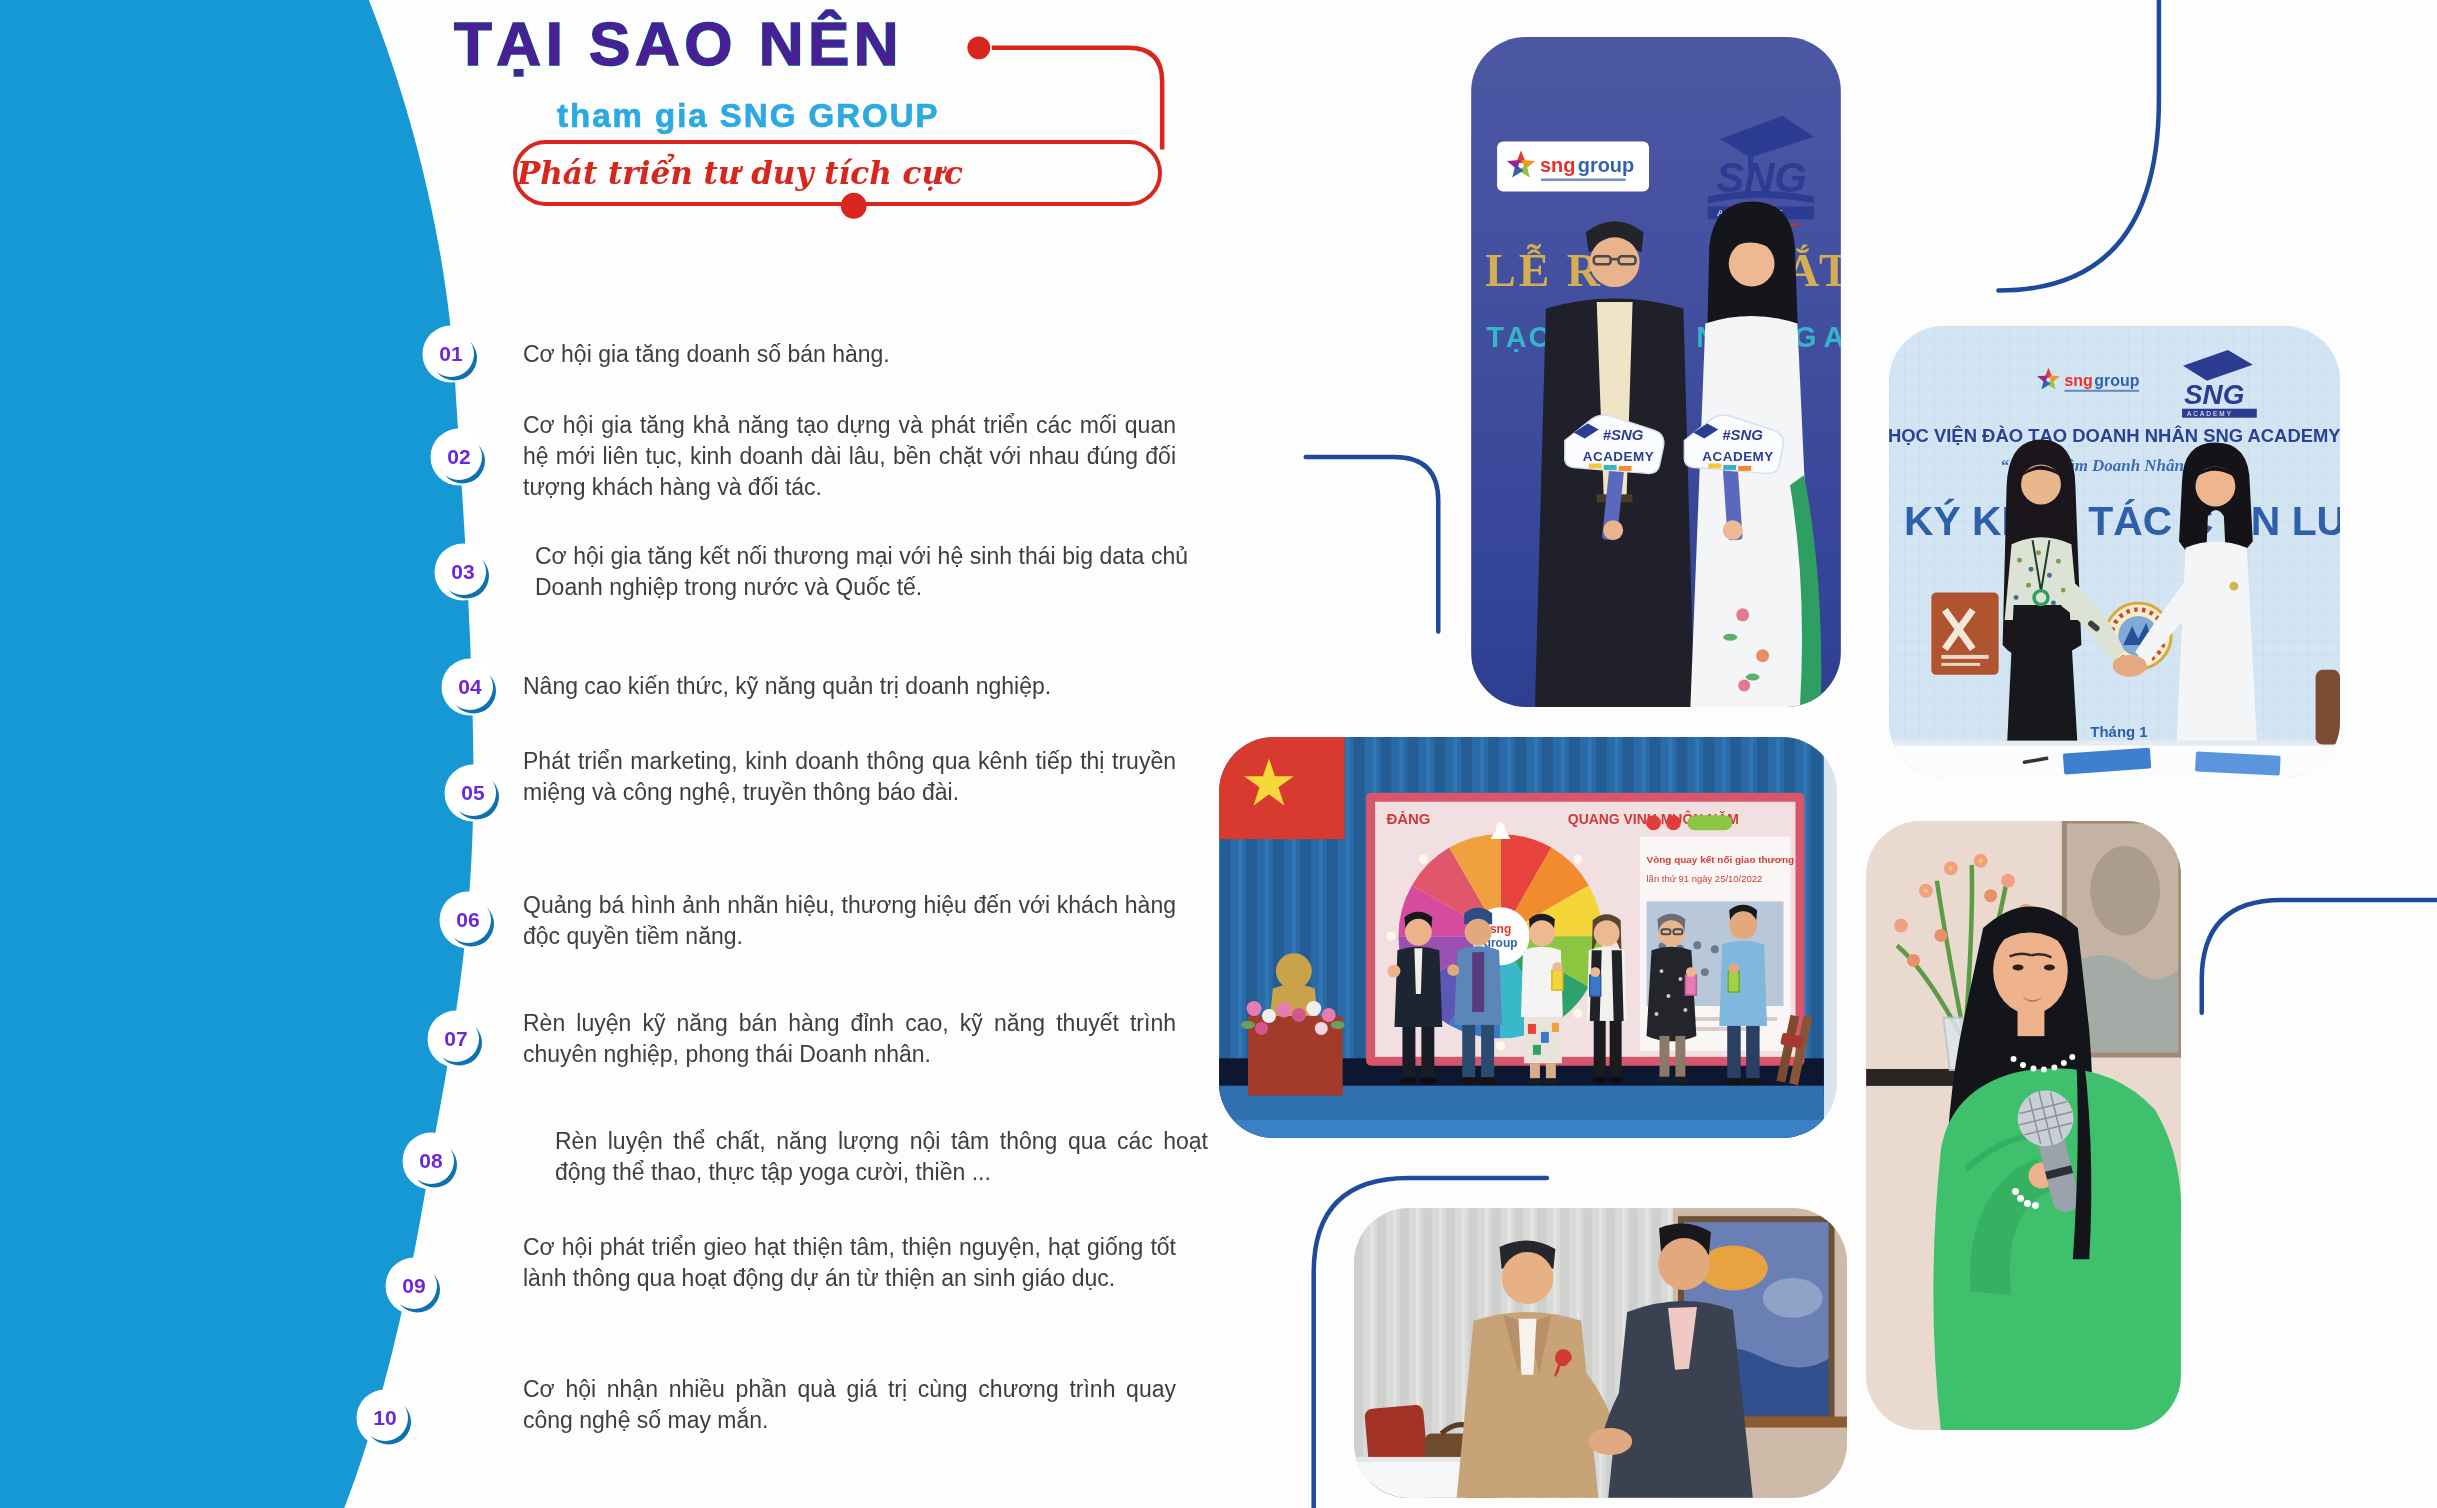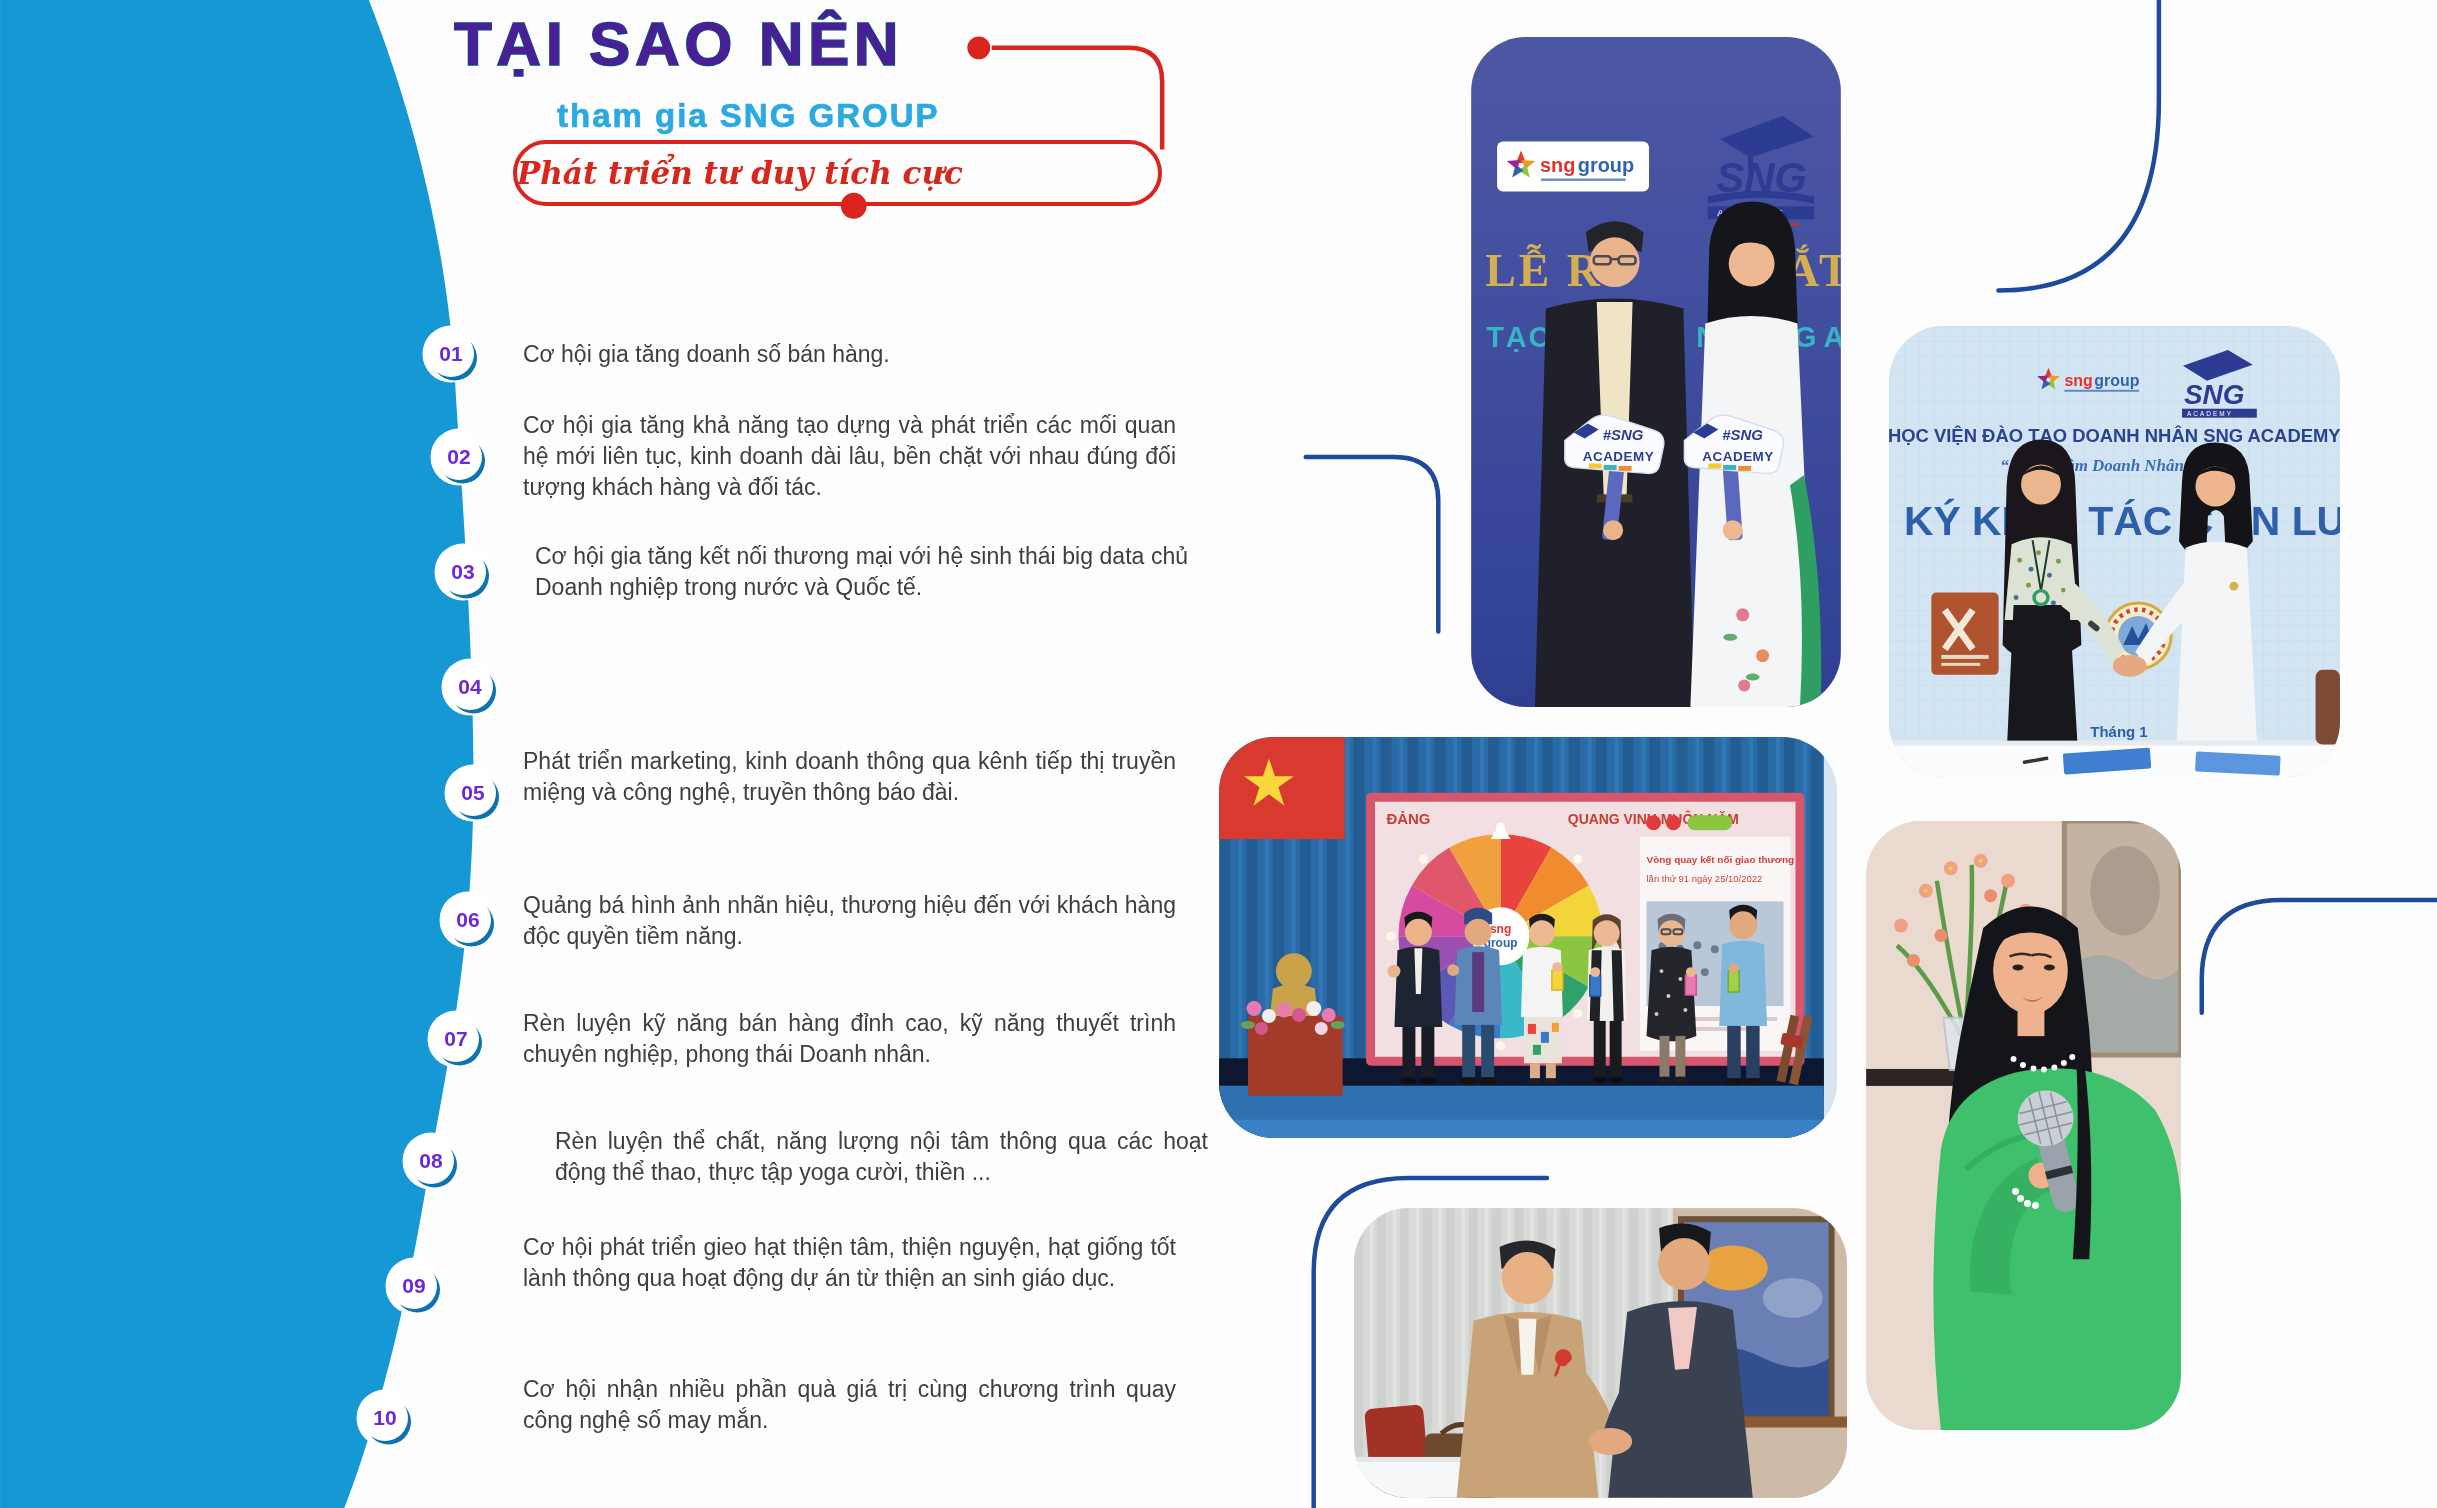--- a/index.html
+++ b/index.html
@@ -58,20 +58,21 @@
     <div class="num" style="left: 428px; top: 331px;">01</div>
     <div class="btxt" style="left: 523px; top: 339px;">Cơ hội gia tăng doanh số bán hàng.</div>
 
     <div class="num" style="left: 436px; top: 434px;">02</div>
     <div class="btxt" style="left: 523px; top: 410px;">Cơ hội gia tăng khả năng tạo dựng và phát triển các mối quan hệ mới liên tục, kinh doanh dài lâu, bền chặt với nhau đúng đối tượng khách hàng và đối tác.</div>
 
     <div class="num" style="left: 440px; top: 549px;">03</div>
     <div class="btxt" style="left: 523px; top: 541px; margin-left: 12px;">Cơ hội gia tăng kết nối thương mại với hệ sinh thái big data chủ Doanh nghiệp trong nước và Quốc tế.</div>
 
     <div class="num" style="left: 447px; top: 664px;">04</div>
+    <div class="btxt" style="left: 523px; top: 671px;">Nâng cao kiến thức, kỹ năng quản trị doanh nghiệp.</div>
 
     <div class="num" style="left: 450px; top: 770px;">05</div>
     <div class="btxt" style="left: 523px; top: 746px;">Phát triển marketing, kinh doanh thông qua kênh tiếp thị truyền miệng và công nghệ, truyền thông báo đài.</div>
 
     <div class="num" style="left: 445px; top: 897px;">06</div>
     <div class="btxt" style="left: 523px; top: 890px;">Quảng bá hình ảnh nhãn hiệu, thương hiệu đến với khách hàng độc quyền tiềm năng.</div>
 
     <div class="num" style="left: 433px; top: 1016px;">07</div>
     <div class="btxt" style="left: 523px; top: 1008px;">Rèn luyện kỹ năng bán hàng đỉnh cao, kỹ năng thuyết trình chuyên nghiệp, phong thái Doanh nhân.</div>
 

